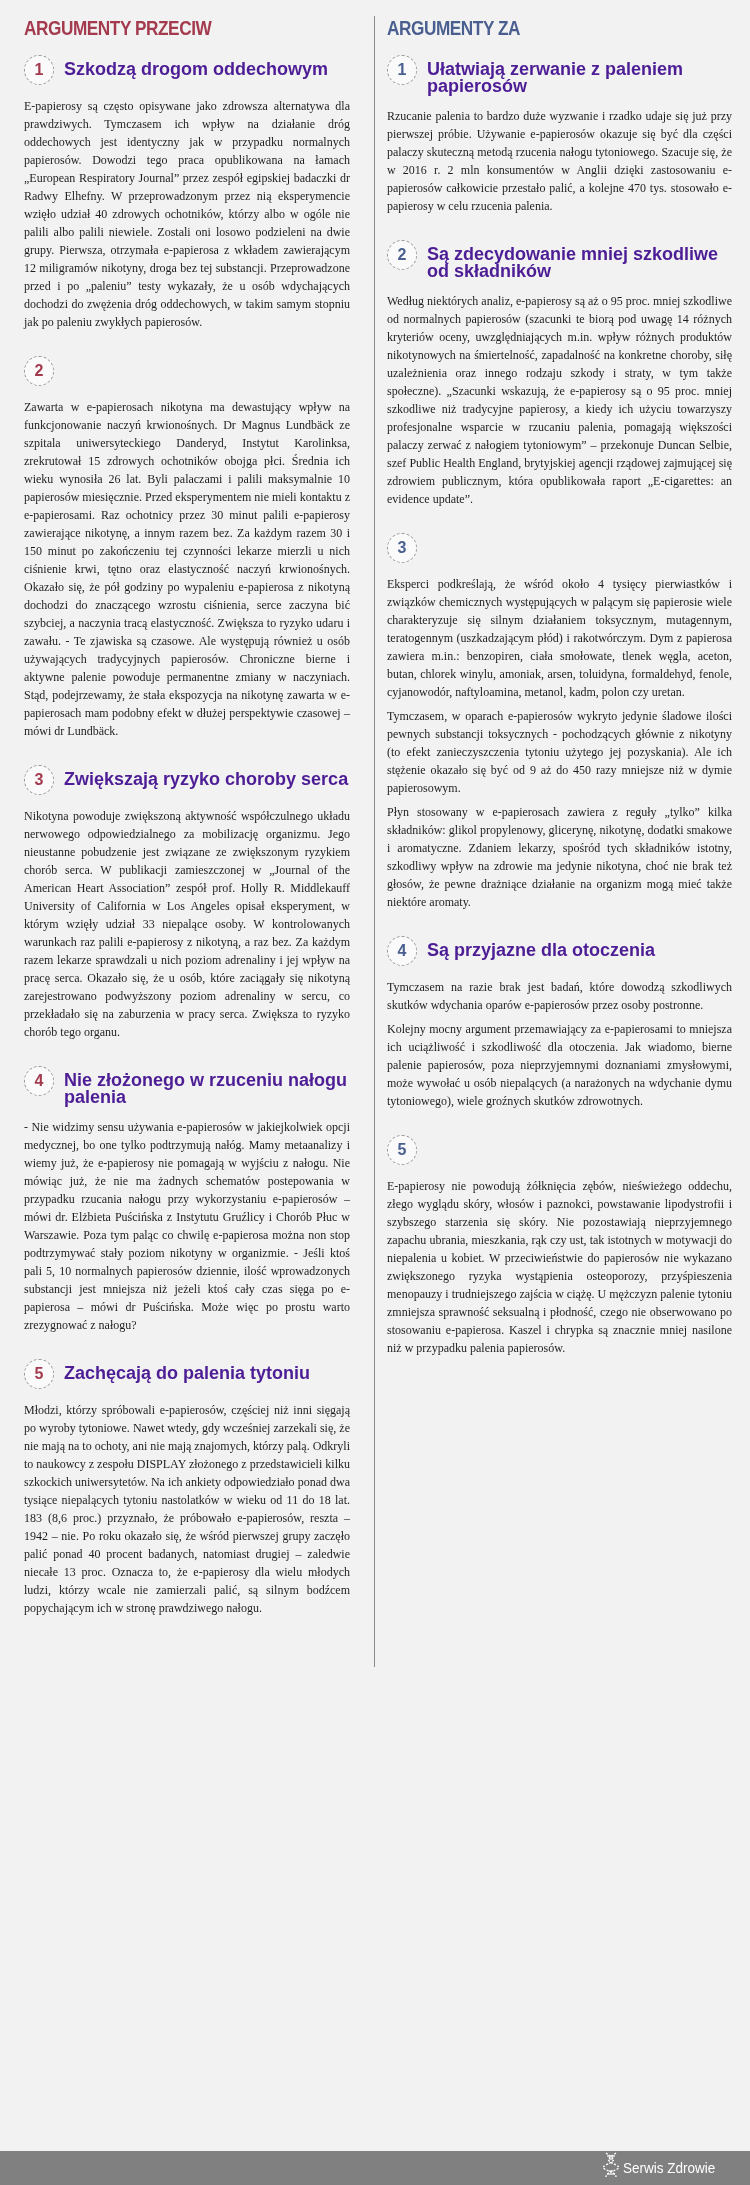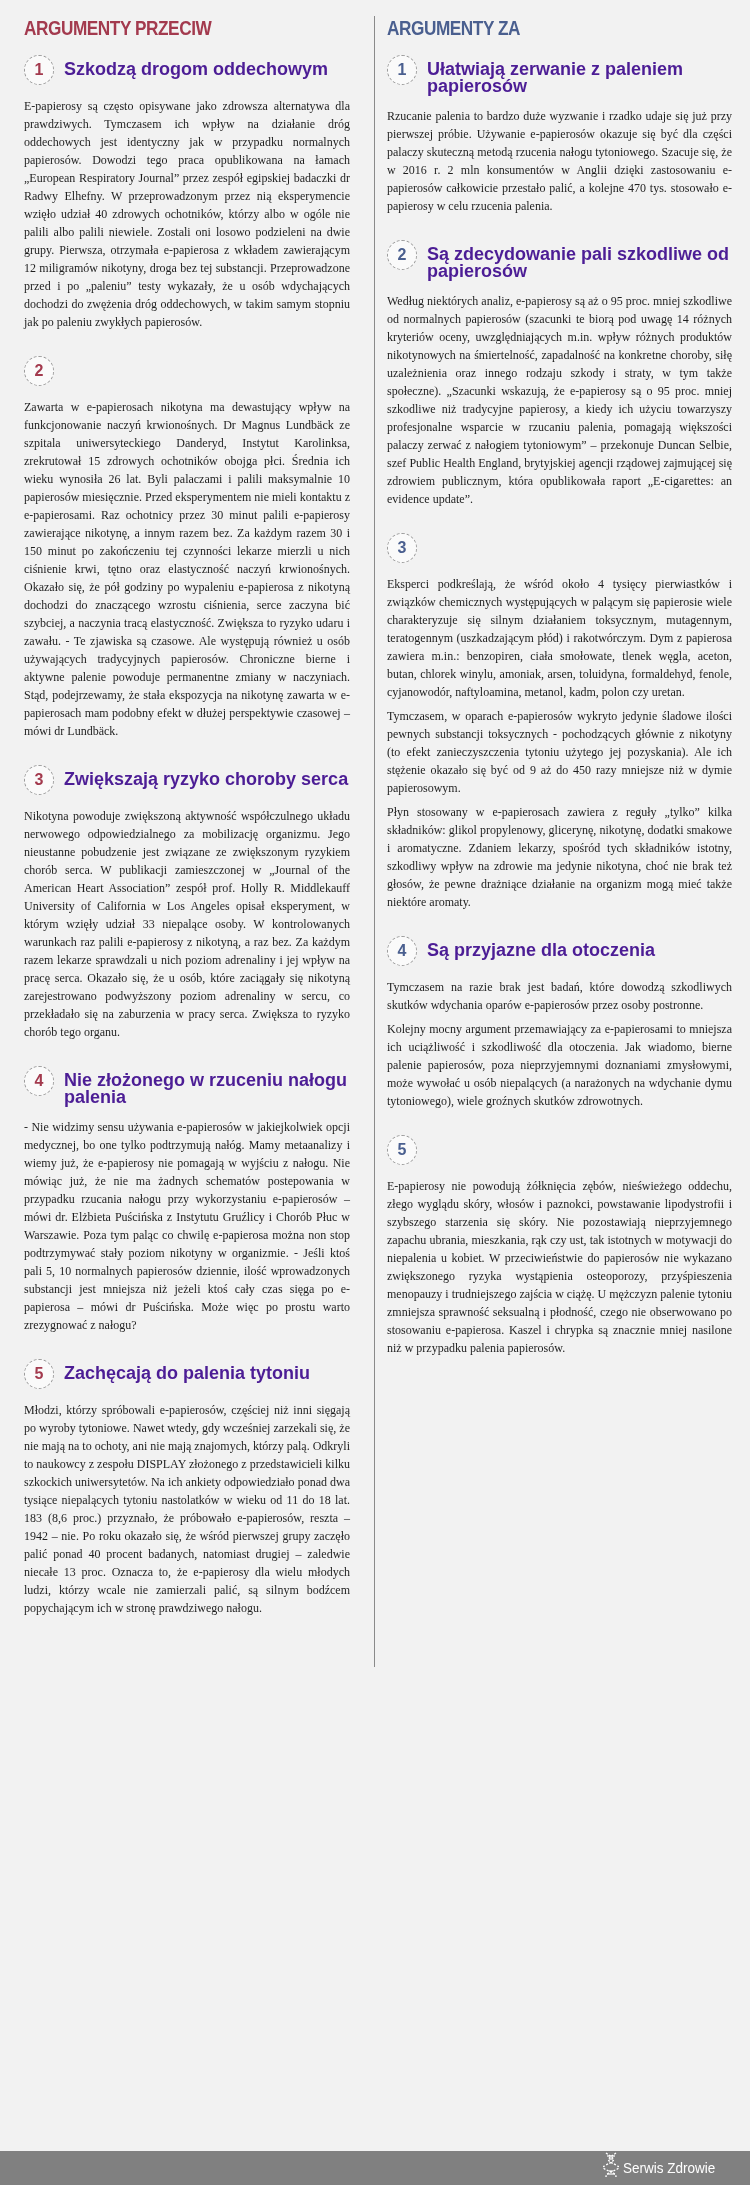--- a/index.html
+++ b/index.html
@@ -107,21 +107,21 @@
               <span class="num">1</span>
               <h3 class="arg-title">Ułatwiają zerwanie z paleniem papierosów</h3>
             </div>
             <div class="arg-body">
               <p>Rzucanie palenia to bardzo duże wyzwanie i rzadko udaje się już przy pierwszej próbie. Używanie e-papierosów okazuje się być dla części palaczy skuteczną metodą rzucenia nałogu tytoniowego. Szacuje się, że w 2016 r. 2 mln konsumentów w Anglii dzięki zastosowaniu e-papierosów całkowicie przestało palić, a kolejne 470 tys. stosowało e-papierosy w celu rzucenia palenia.</p>
             </div>
           </article>
           <article class="arg">
             <div class="arg-head">
               <span class="num">2</span>
-              <h3 class="arg-title">Są zdecydowanie pali szkodliwe od papierosów</h3>
+              <h3 class="arg-title">Są zdecydowanie mniej szkodliwe od składników</h3>
             </div>
             <div class="arg-body">
               <p>Według niektórych analiz, e-papierosy są aż o 95 proc. mniej szkodliwe od normalnych papierosów (szacunki te biorą pod uwagę 14 różnych kryteriów oceny, uwzględniających m.in. wpływ różnych produktów nikotynowych na śmiertelność, zapadalność na konkretne choroby, siłę uzależnienia oraz innego rodzaju szkody i straty, w tym także społeczne). „Szacunki wskazują, że e-papierosy są o 95 proc. mniej szkodliwe niż tradycyjne papierosy, a kiedy ich użyciu towarzyszy profesjonalne wsparcie w rzucaniu palenia, pomagają większości palaczy zerwać z nałogiem tytoniowym” – przekonuje Duncan Selbie, szef Public Health England, brytyjskiej agencji rządowej zajmującej się zdrowiem publicznym, która opublikowała raport „E-cigarettes: an evidence update”.</p>
             </div>
           </article>
           <article class="arg">
             <div class="arg-head">
               <span class="num">3</span>
             </div>
             <div class="arg-body">

